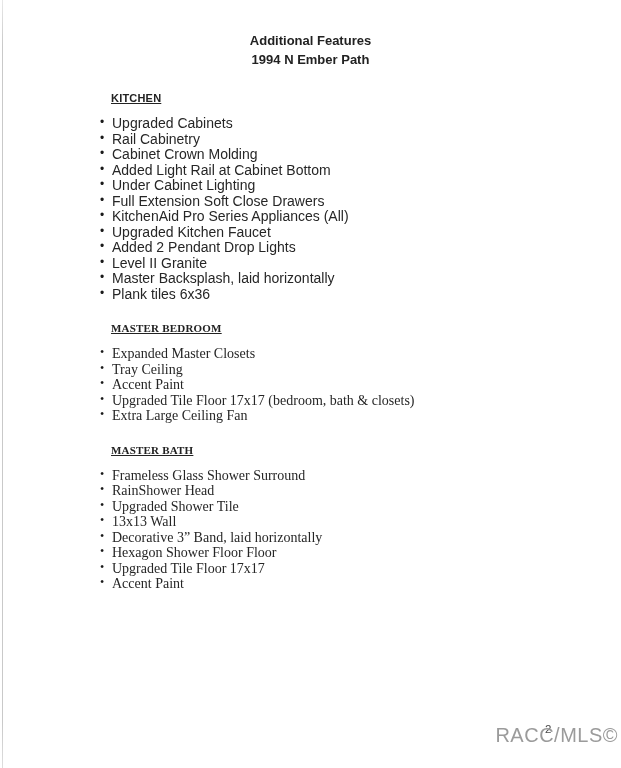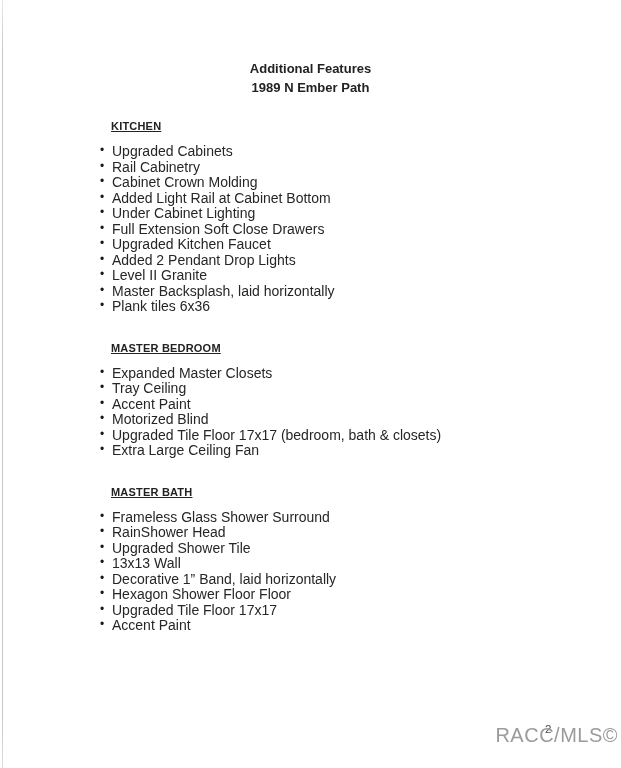--- a/index.html
+++ b/index.html
@@ -24,29 +24,29 @@
     width: 1px;
     background: linear-gradient(to bottom, #e8e8e8 0%, #c9c9c9 6%, #c9c9c9 94%, #dedede 100%);
   }
   .title-block {
     padding-top: 31px;
     text-align: center;
     font-weight: bold;
     font-size: 13px;
     line-height: 19px;
     color: #222222;
-    margin-top: 28px;
   }
   .content {
     margin-left: 74px;
     margin-right: 40px;
     margin-top: 23px;
   }
   .section + .section {
-    margin-top: 27px;
+    margin-top: 20px;
+    font-family: Liberation Serif, serif;
   }
   .section-heading {
     font-size: 11px;
     font-weight: bold;
     text-decoration: underline;
     line-height: 13px;
     color: #222222;
     letter-spacing: 0.2px;
     padding-left: 37px;
   }
@@ -88,59 +88,59 @@
     color: #4a4a4a;
   }
 </style>
 </head>
 <body>
 
 <div class="page-edge-line"></div>
 
 <div class="title-block">
   <div>Additional Features</div>
-  <div>1989 N Ember Path</div>
+  <div>1994 N Ember Path</div>
 </div>
 
 <div class="content">
     <div class="section">
       <div class="section-heading">KITCHEN</div>
       <ul class="feature-list">
         <li>Upgraded Cabinets</li>
         <li>Rail Cabinetry</li>
         <li>Cabinet Crown Molding</li>
         <li>Added Light Rail at Cabinet Bottom</li>
         <li>Under Cabinet Lighting</li>
         <li>Full Extension Soft Close Drawers</li>
+        <li>KitchenAid Pro Series Appliances (All)</li>
         <li>Upgraded Kitchen Faucet</li>
         <li>Added 2 Pendant Drop Lights</li>
         <li>Level II Granite</li>
         <li>Master Backsplash, laid horizontally</li>
         <li>Plank tiles 6x36</li>
       </ul>
     </div>
     <div class="section">
       <div class="section-heading">MASTER BEDROOM</div>
       <ul class="feature-list">
         <li>Expanded Master Closets</li>
         <li>Tray Ceiling</li>
         <li>Accent Paint</li>
-        <li>Motorized Blind</li>
         <li>Upgraded Tile Floor 17x17 (bedroom, bath &amp; closets)</li>
         <li>Extra Large Ceiling Fan</li>
       </ul>
     </div>
     <div class="section">
       <div class="section-heading">MASTER BATH</div>
       <ul class="feature-list">
         <li>Frameless Glass Shower Surround</li>
         <li>RainShower Head</li>
         <li>Upgraded Shower Tile</li>
         <li>13x13 Wall</li>
-        <li>Decorative 1” Band, laid horizontally</li>
+        <li>Decorative 3” Band, laid horizontally</li>
         <li>Hexagon Shower Floor Floor</li>
         <li>Upgraded Tile Floor 17x17</li>
         <li>Accent Paint</li>
       </ul>
     </div>
   </div>
 
 <div class="page-number">2</div>
 <div class="watermark">RACC/MLS©</div>
 

